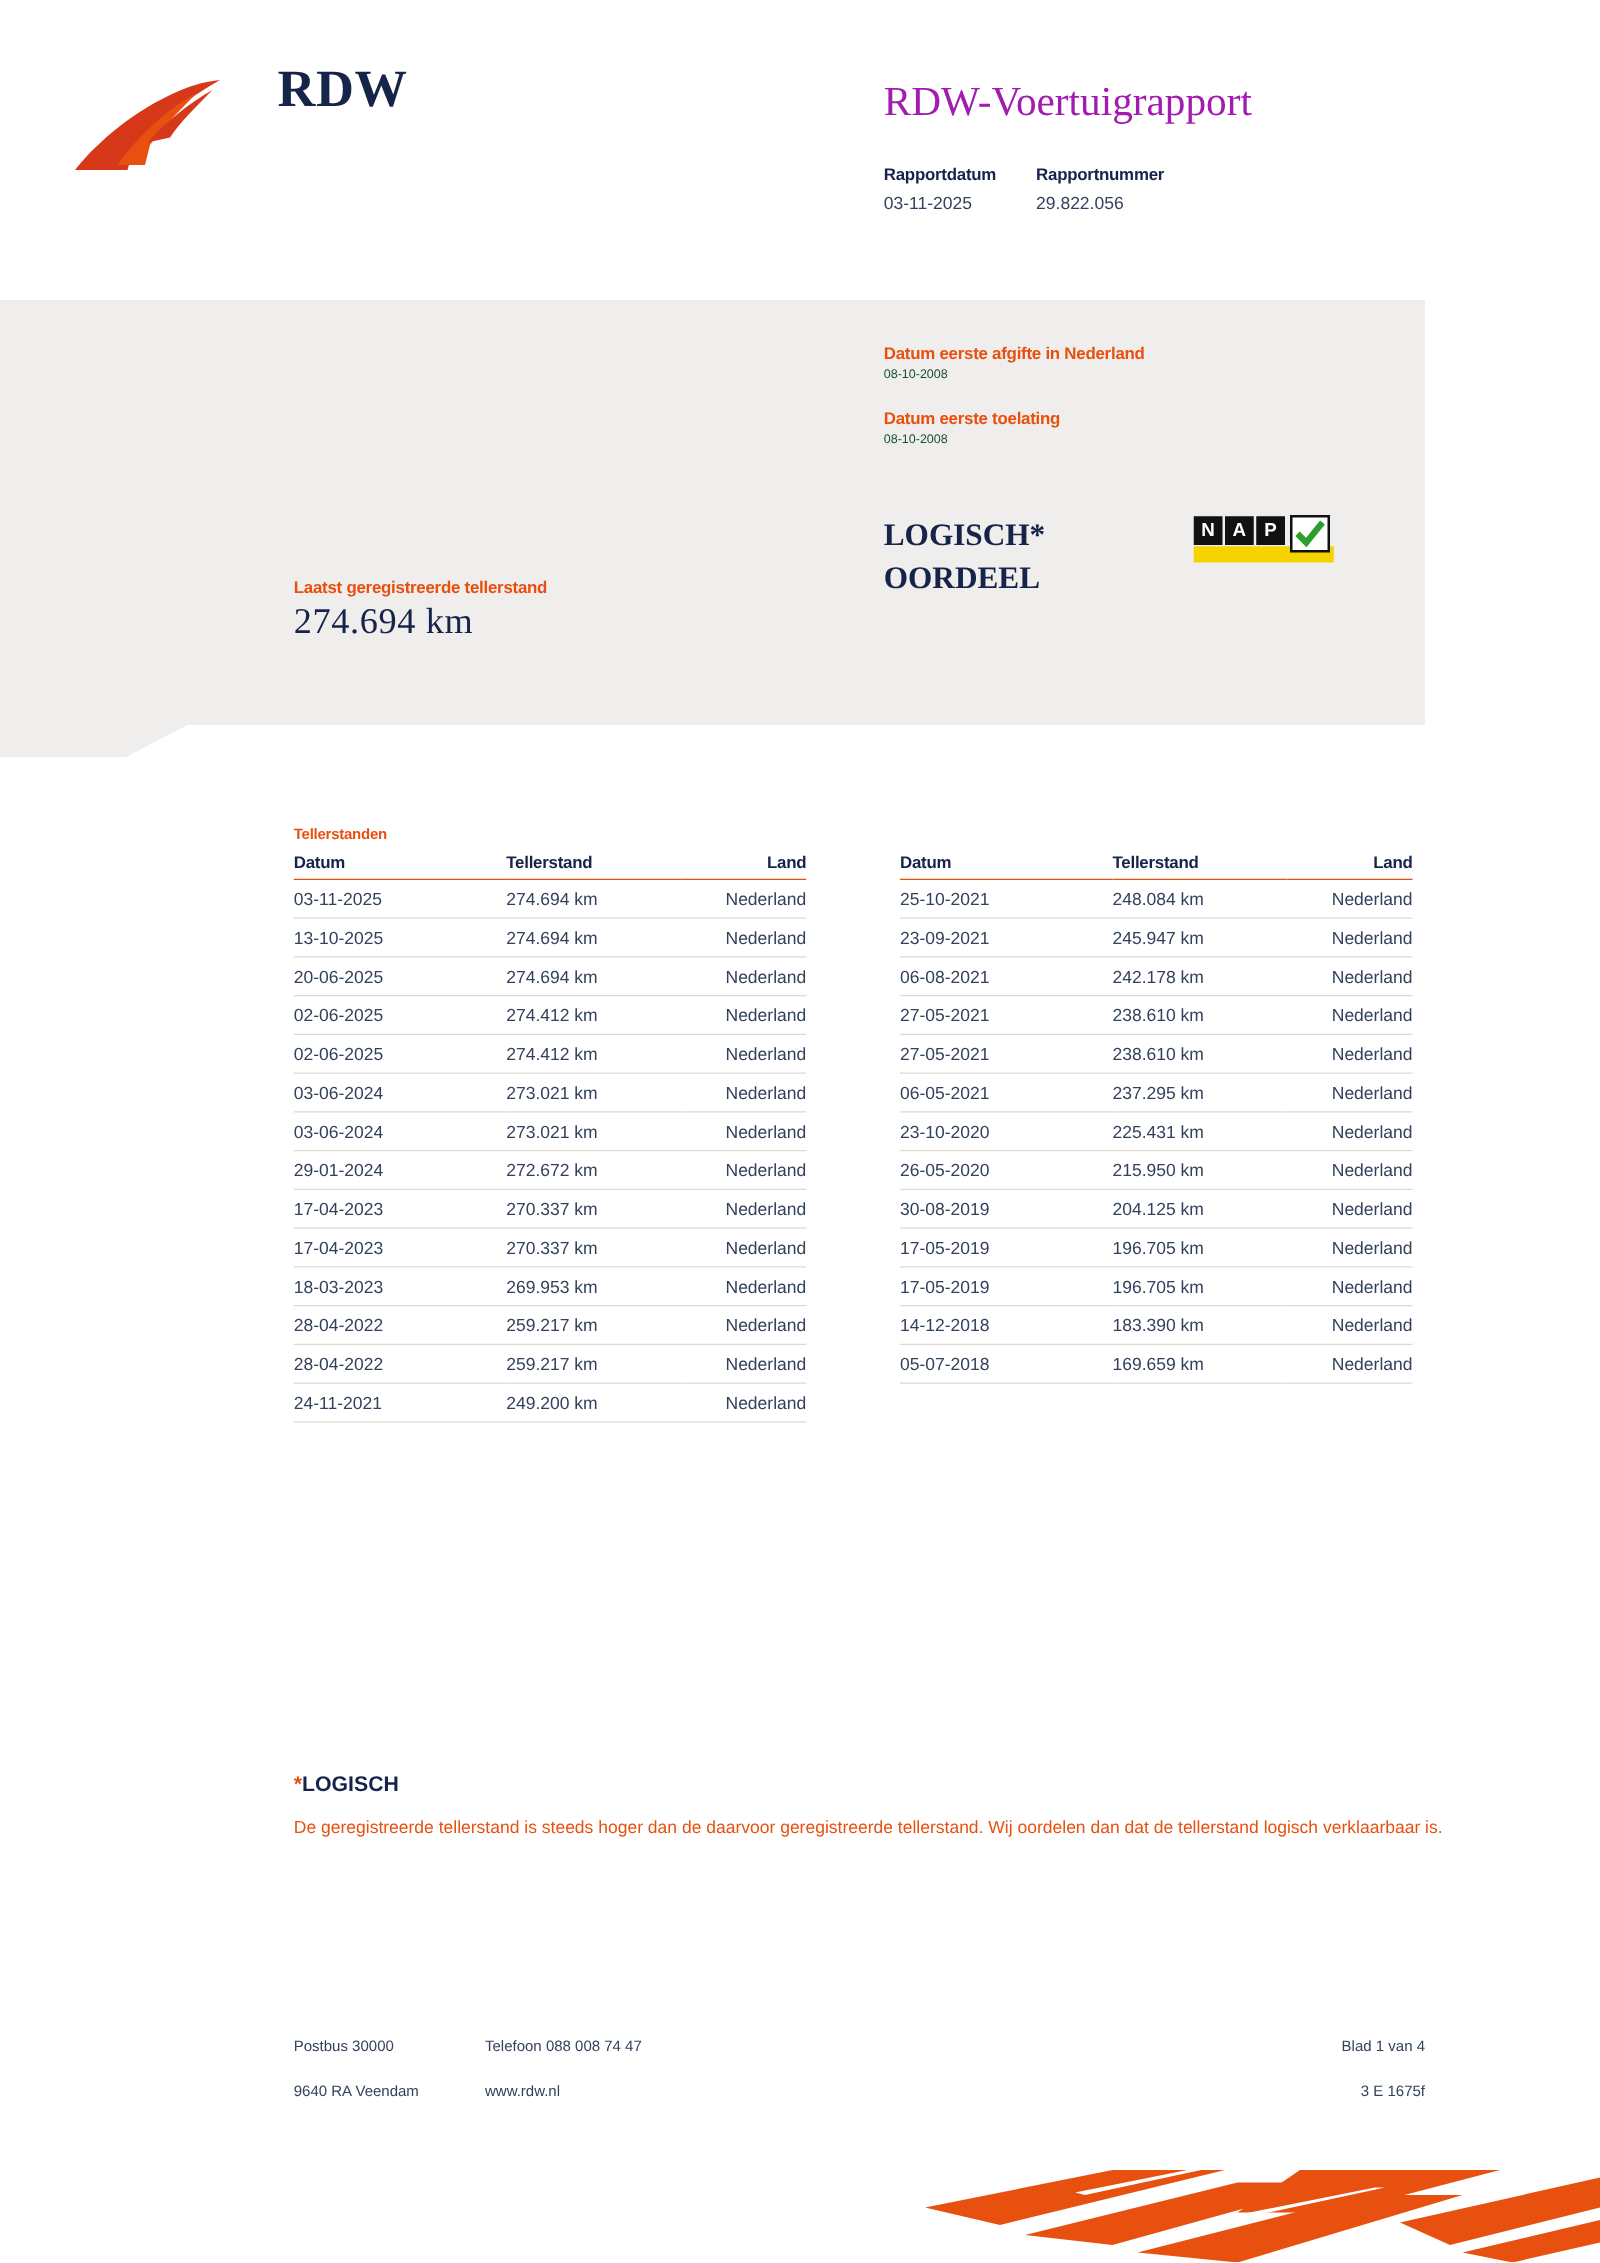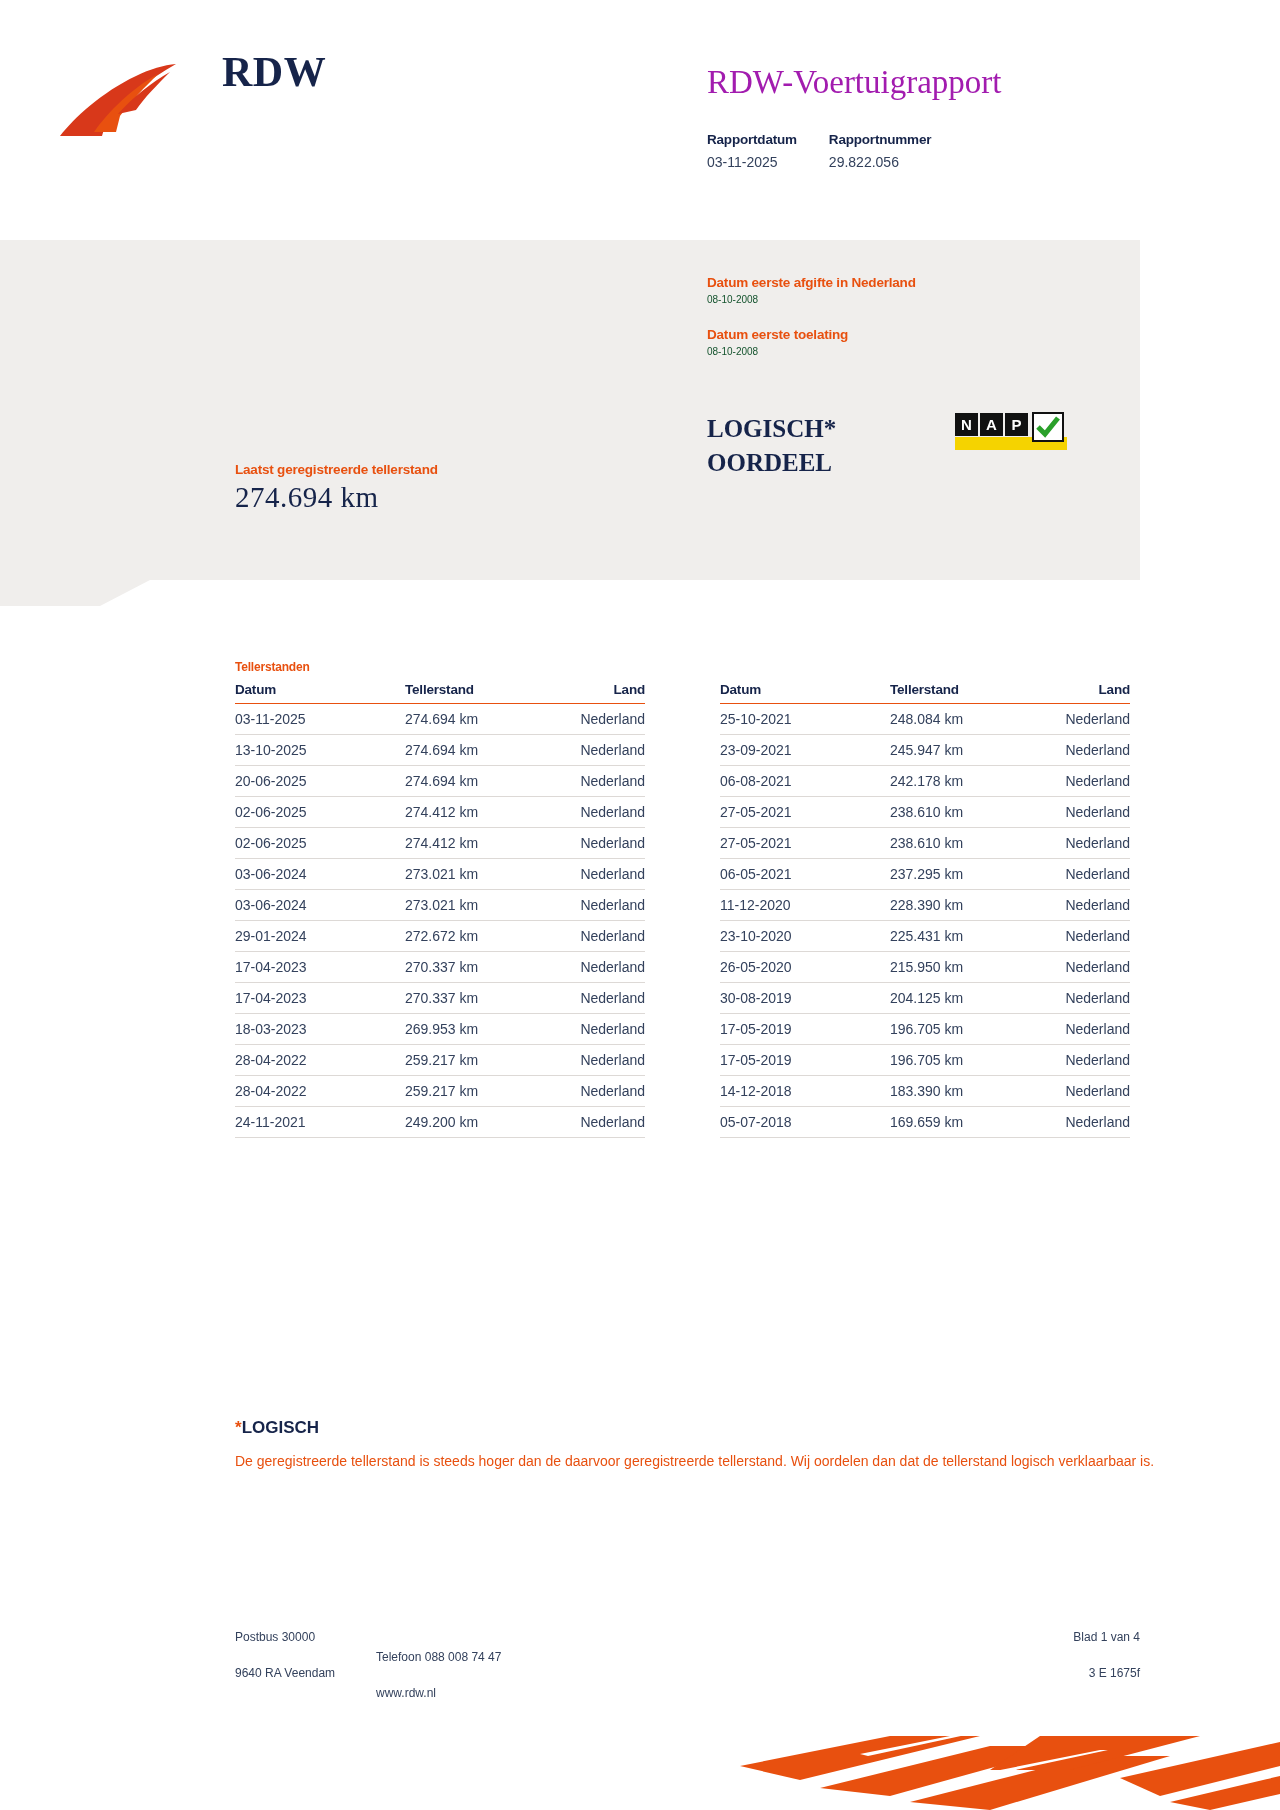--- a/index.html
+++ b/index.html
@@ -228,21 +228,21 @@
   
   .footer {
     position: absolute;
     left: 0;
     top: 1630px;
     width: 1280px;
     font-size: 12px;
     color: #33415c;
   }
   .footer .col-a { position: absolute; left: 235px; top: 0; }
-  .footer .col-b { position: absolute; left: 376px; top: 0; margin-top: 20px; }
+  .footer .col-b { position: absolute; left: 388px; top: 0; }
   .footer .col-c { position: absolute; left: 1010px; top: 0; width: 130px; text-align: right; }
   .footer .line2 { margin-top: 22px; }
 
   .footer-graphic {
     position: absolute;
     left: 740px;
     top: 1736px;
     width: 540px;
     height: 74px;
     overflow: hidden;
@@ -431,25 +431,20 @@
           <td class="c-land">Nederland</td>
         </tr>
       <tr>
           <td>27-05-2021</td>
           <td>238.610 km</td>
           <td class="c-land">Nederland</td>
         </tr>
       <tr>
           <td>06-05-2021</td>
           <td>237.295 km</td>
-          <td class="c-land">Nederland</td>
-        </tr>
-      <tr>
-          <td>11-12-2020</td>
-          <td>228.390 km</td>
           <td class="c-land">Nederland</td>
         </tr>
       <tr>
           <td>23-10-2020</td>
           <td>225.431 km</td>
           <td class="c-land">Nederland</td>
         </tr>
       <tr>
           <td>26-05-2020</td>
           <td>215.950 km</td>

